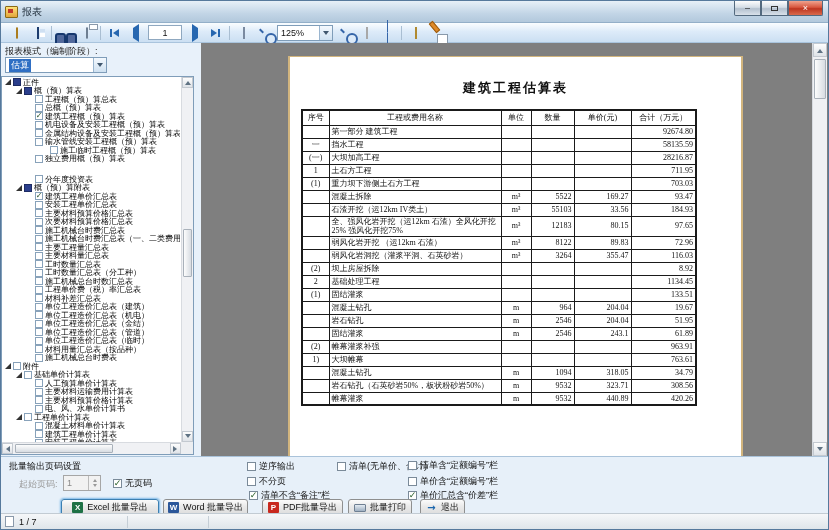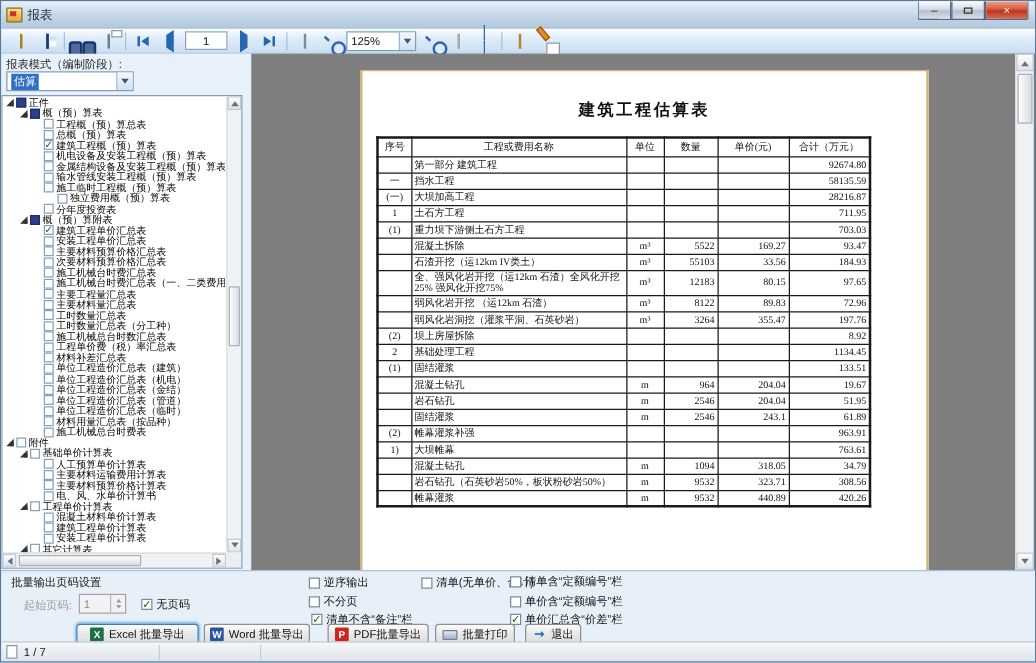--- a/index.html
+++ b/index.html
@@ -271,31 +271,31 @@
             <div class="trow" style="padding-left: 23px;">
               <span class="exp"></span>
               <span class="tcb unchecked"></span>
               <span>金属结构设备及安装工程概（预）算表</span>
             </div>
             <div class="trow" style="padding-left: 23px;">
               <span class="exp"></span>
               <span class="tcb unchecked"></span>
               <span>输水管线安装工程概（预）算表</span>
             </div>
-            <div class="trow" style="padding-left: 23px;">
+            <div class="trow" style="padding-left: 38px;">
               <span class="exp"></span>
               <span class="tcb unchecked"></span>
               <span>施工临时工程概（预）算表</span>
             </div>
-            <div class="trow" style="padding-left: 34px;">
+            <div class="trow" style="padding-left: 23px;">
               <span class="exp"></span>
               <span class="tcb unchecked"></span>
               <span>独立费用概（预）算表</span>
             </div>
-            <div class="trow" style="padding-left: 23px;">
+            <div class="trow" style="padding-left: 23px; margin-top: 12px;">
               <span class="exp"></span>
               <span class="tcb unchecked"></span>
               <span>分年度投资表</span>
             </div>
             <div class="trow" style="padding-left: 12px;">
               <span class="exp on"></span>
               <span class="tcb partial"></span>
               <span>概（预）算附表</span>
             </div>
             <div class="trow" style="padding-left: 23px;">
@@ -570,21 +570,21 @@
                 <td class="al-r">8122</td>
                 <td class="al-r">89.83</td>
                 <td class="al-r">72.96</td>
               </tr>
               <tr>
                 <td class="al-c"></td>
                 <td class="al-l">弱风化岩洞挖（灌浆平洞、石英砂岩）</td>
                 <td class="al-c">m³</td>
                 <td class="al-r">3264</td>
                 <td class="al-r">355.47</td>
-                <td class="al-r">197.76</td>
+                <td class="al-r">116.03</td>
               </tr>
               <tr>
                 <td class="al-c">(2)</td>
                 <td class="al-l">坝上房屋拆除</td>
                 <td class="al-c"></td>
                 <td class="al-r"></td>
                 <td class="al-r"></td>
                 <td class="al-r">8.92</td>
               </tr>
               <tr>

